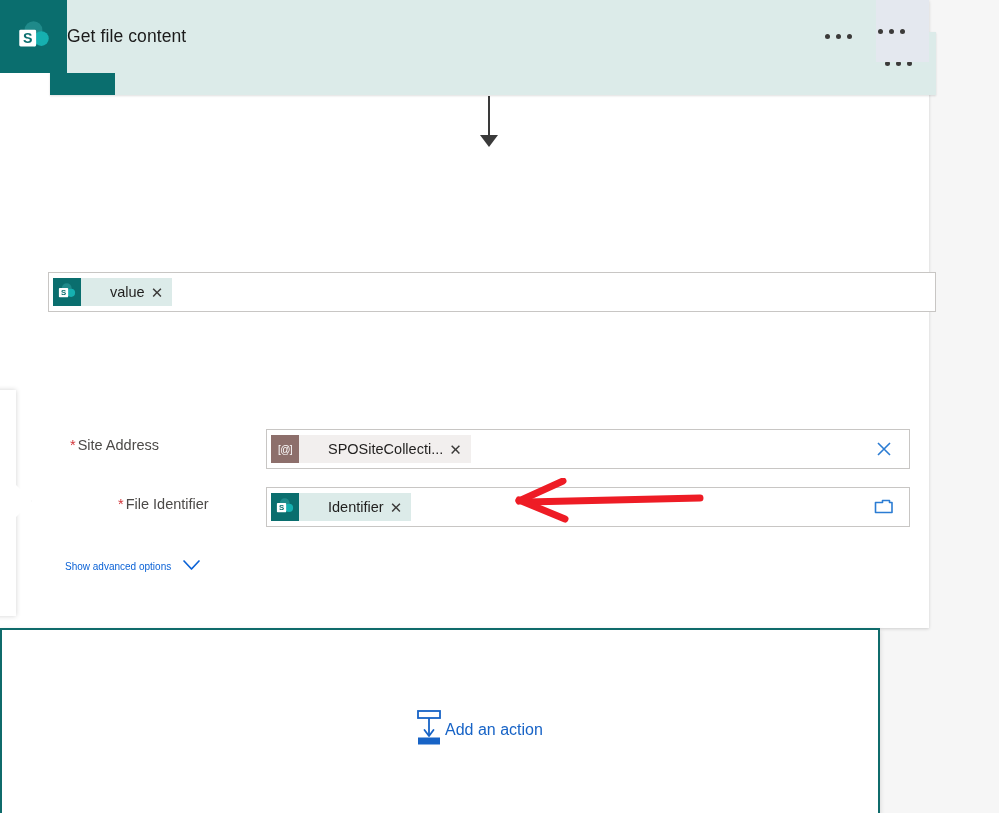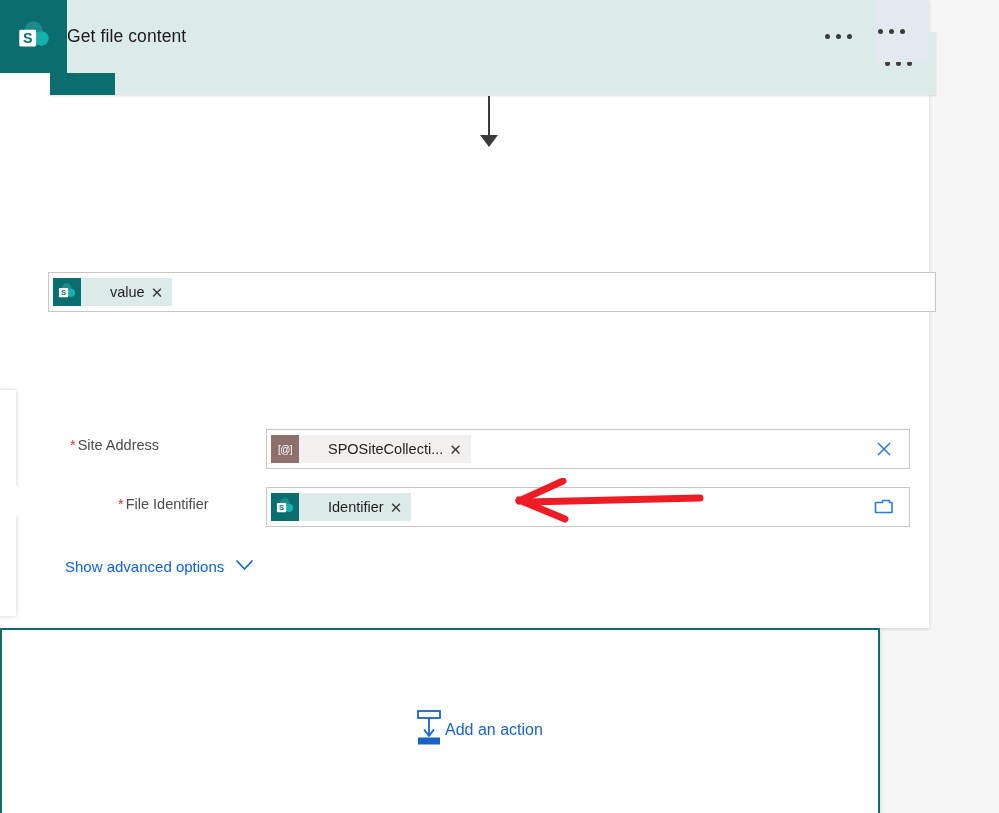--- a/index.html
+++ b/index.html
@@ -74,21 +74,21 @@
   #lbl-site{left:70px;top:437px;}
   #lbl-file{left:70px;top:496px;margin-left:48px;}
 
   #site-input{left:266px;top:429px;width:644px;height:40px;}
   #file-input{left:266px;top:487px;width:644px;height:40px;}
   .input-box .tokwrap{padding-left:4px;display:flex;align-items:center;}
   .field-btn{margin-left:auto;margin-right:10px;display:flex;align-items:center;
     justify-content:center;width:30px;height:30px;cursor:pointer;}
 
   #advanced{position:absolute;left:65px;top:557px;display:flex;align-items:center;gap:11px;cursor:pointer;}
-  #advanced .adv-text{font-size:15px;color:#0b62d6;}
+  #advanced .adv-text{font-size:10px;color:#0b62d6;}
 
   
   #add-action{position:absolute;left:414px;top:709px;display:flex;align-items:center;gap:1px;cursor:pointer;}
   #add-action .aa-text{font-size:16px;color:#1763c6;}
 
   
   #left-panel{position:absolute;left:-72px;top:390px;width:88px;height:226px;
     background:#fff;box-shadow:0 0 5px rgba(0,0,0,.18);}
   #left-panel-tip{position:absolute;left:10px;top:479px;width:22px;height:44px;
     background:#fff;clip-path:polygon(0 0,100% 50%,0 100%);box-shadow:2px 0 4px rgba(0,0,0,.10);}

